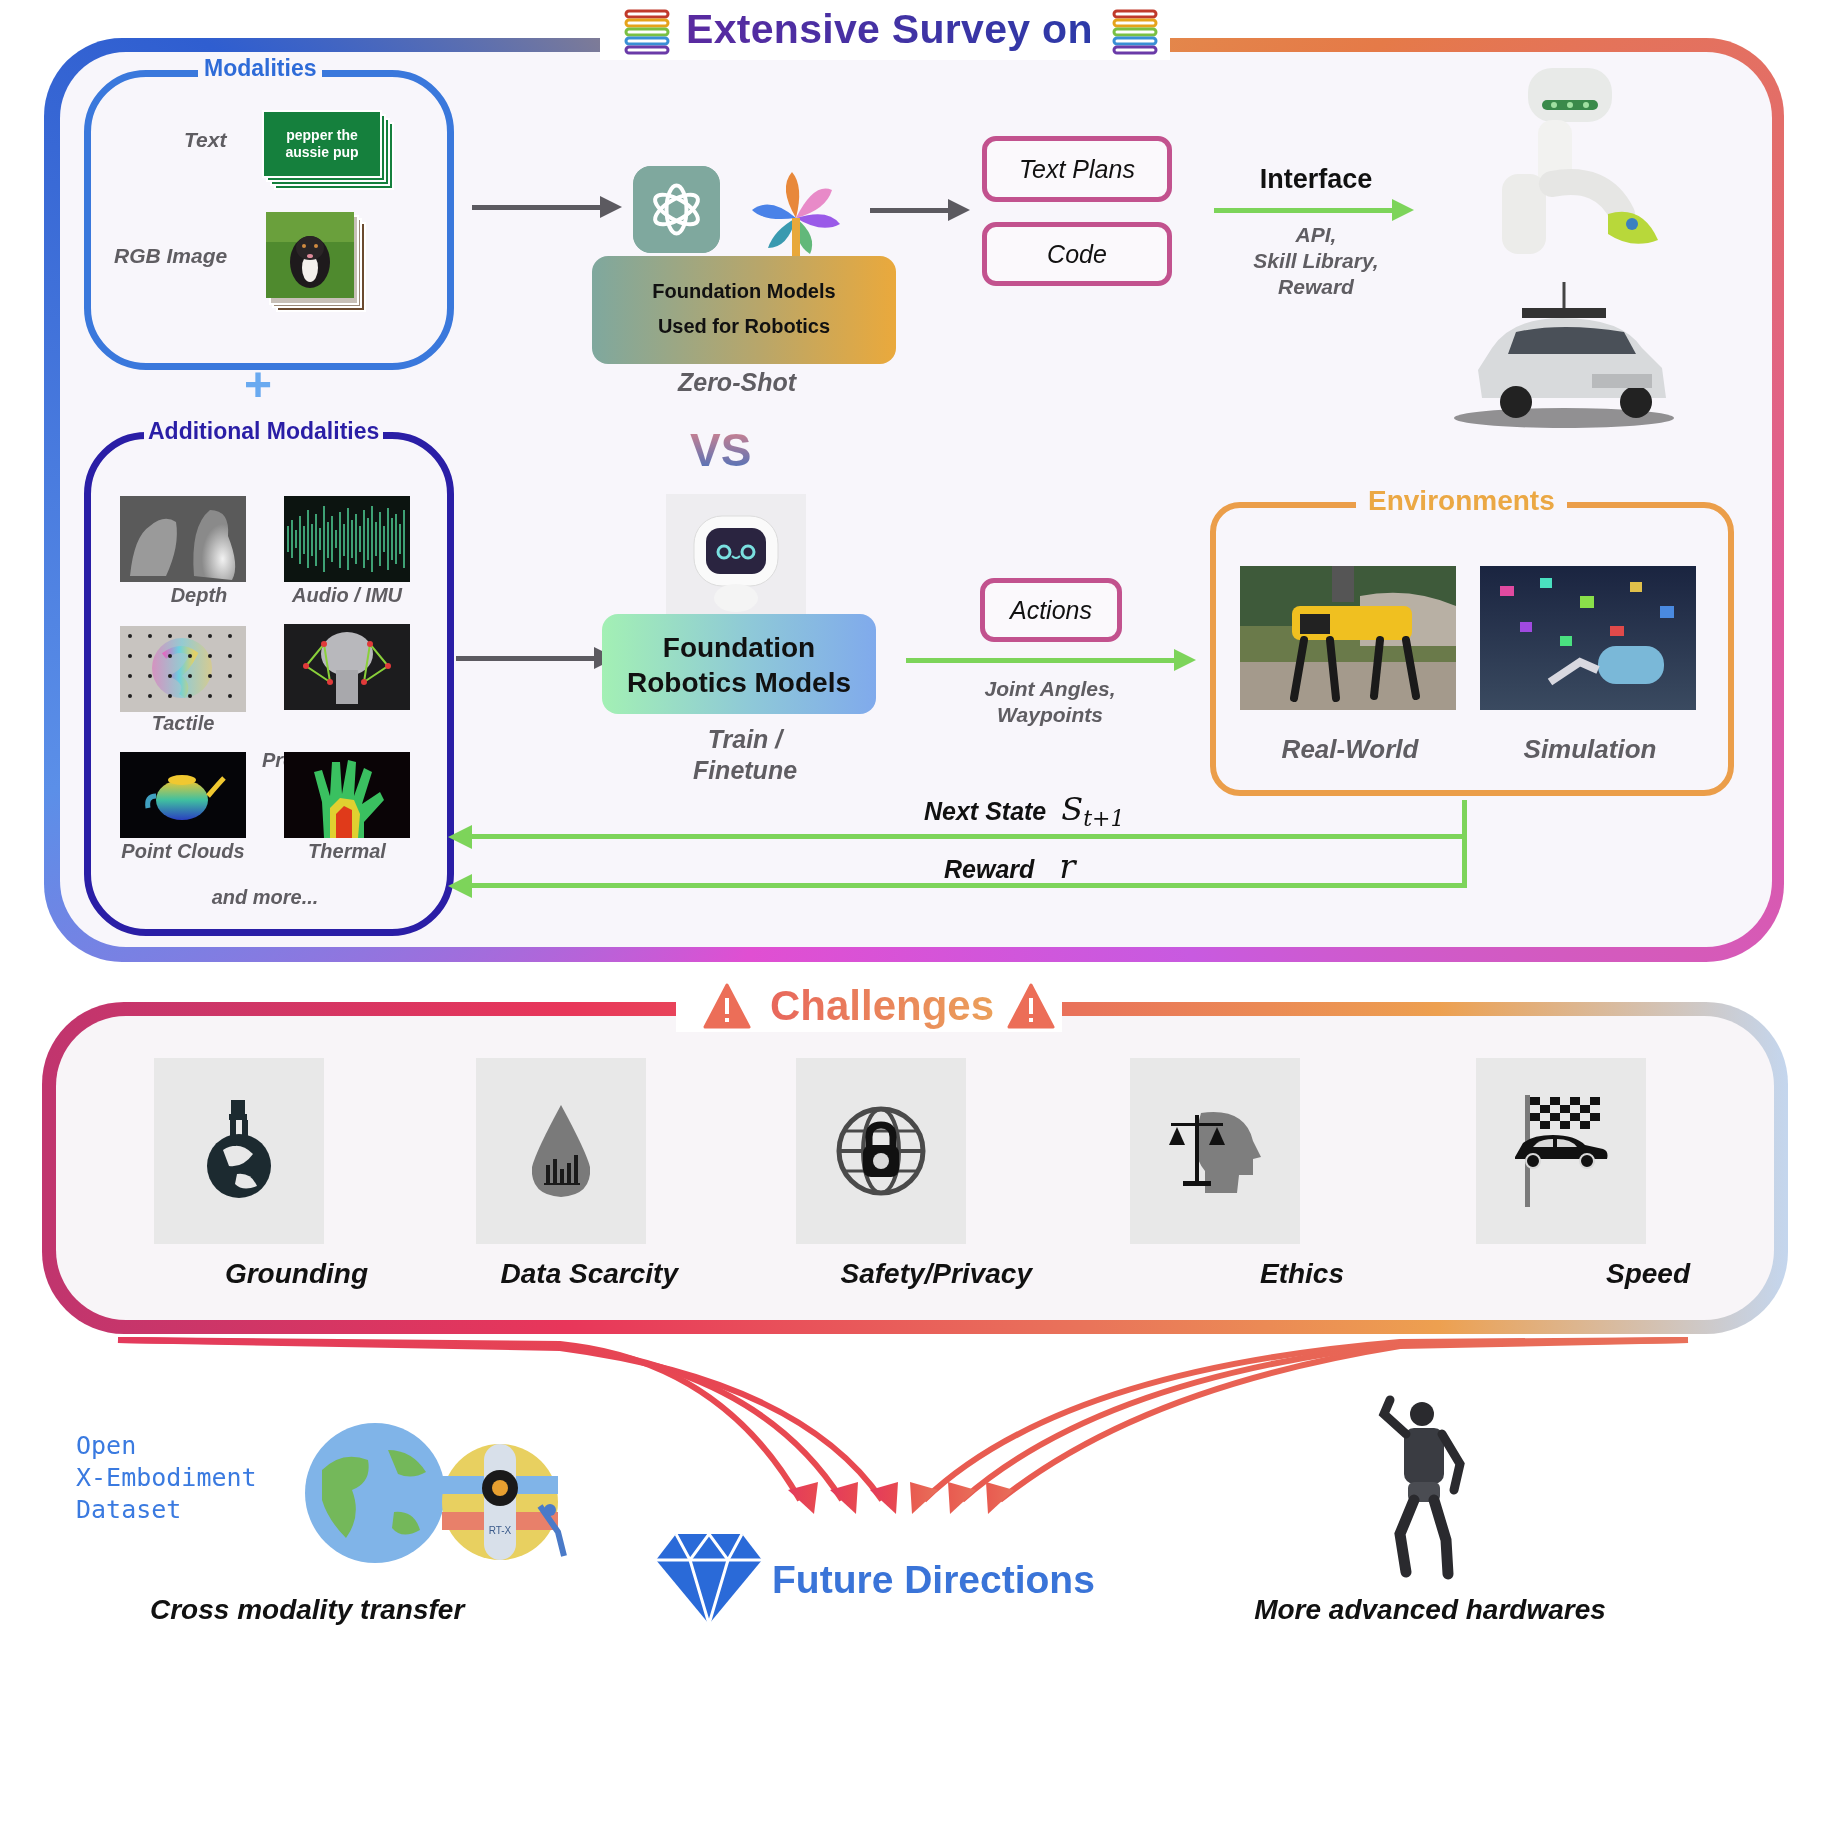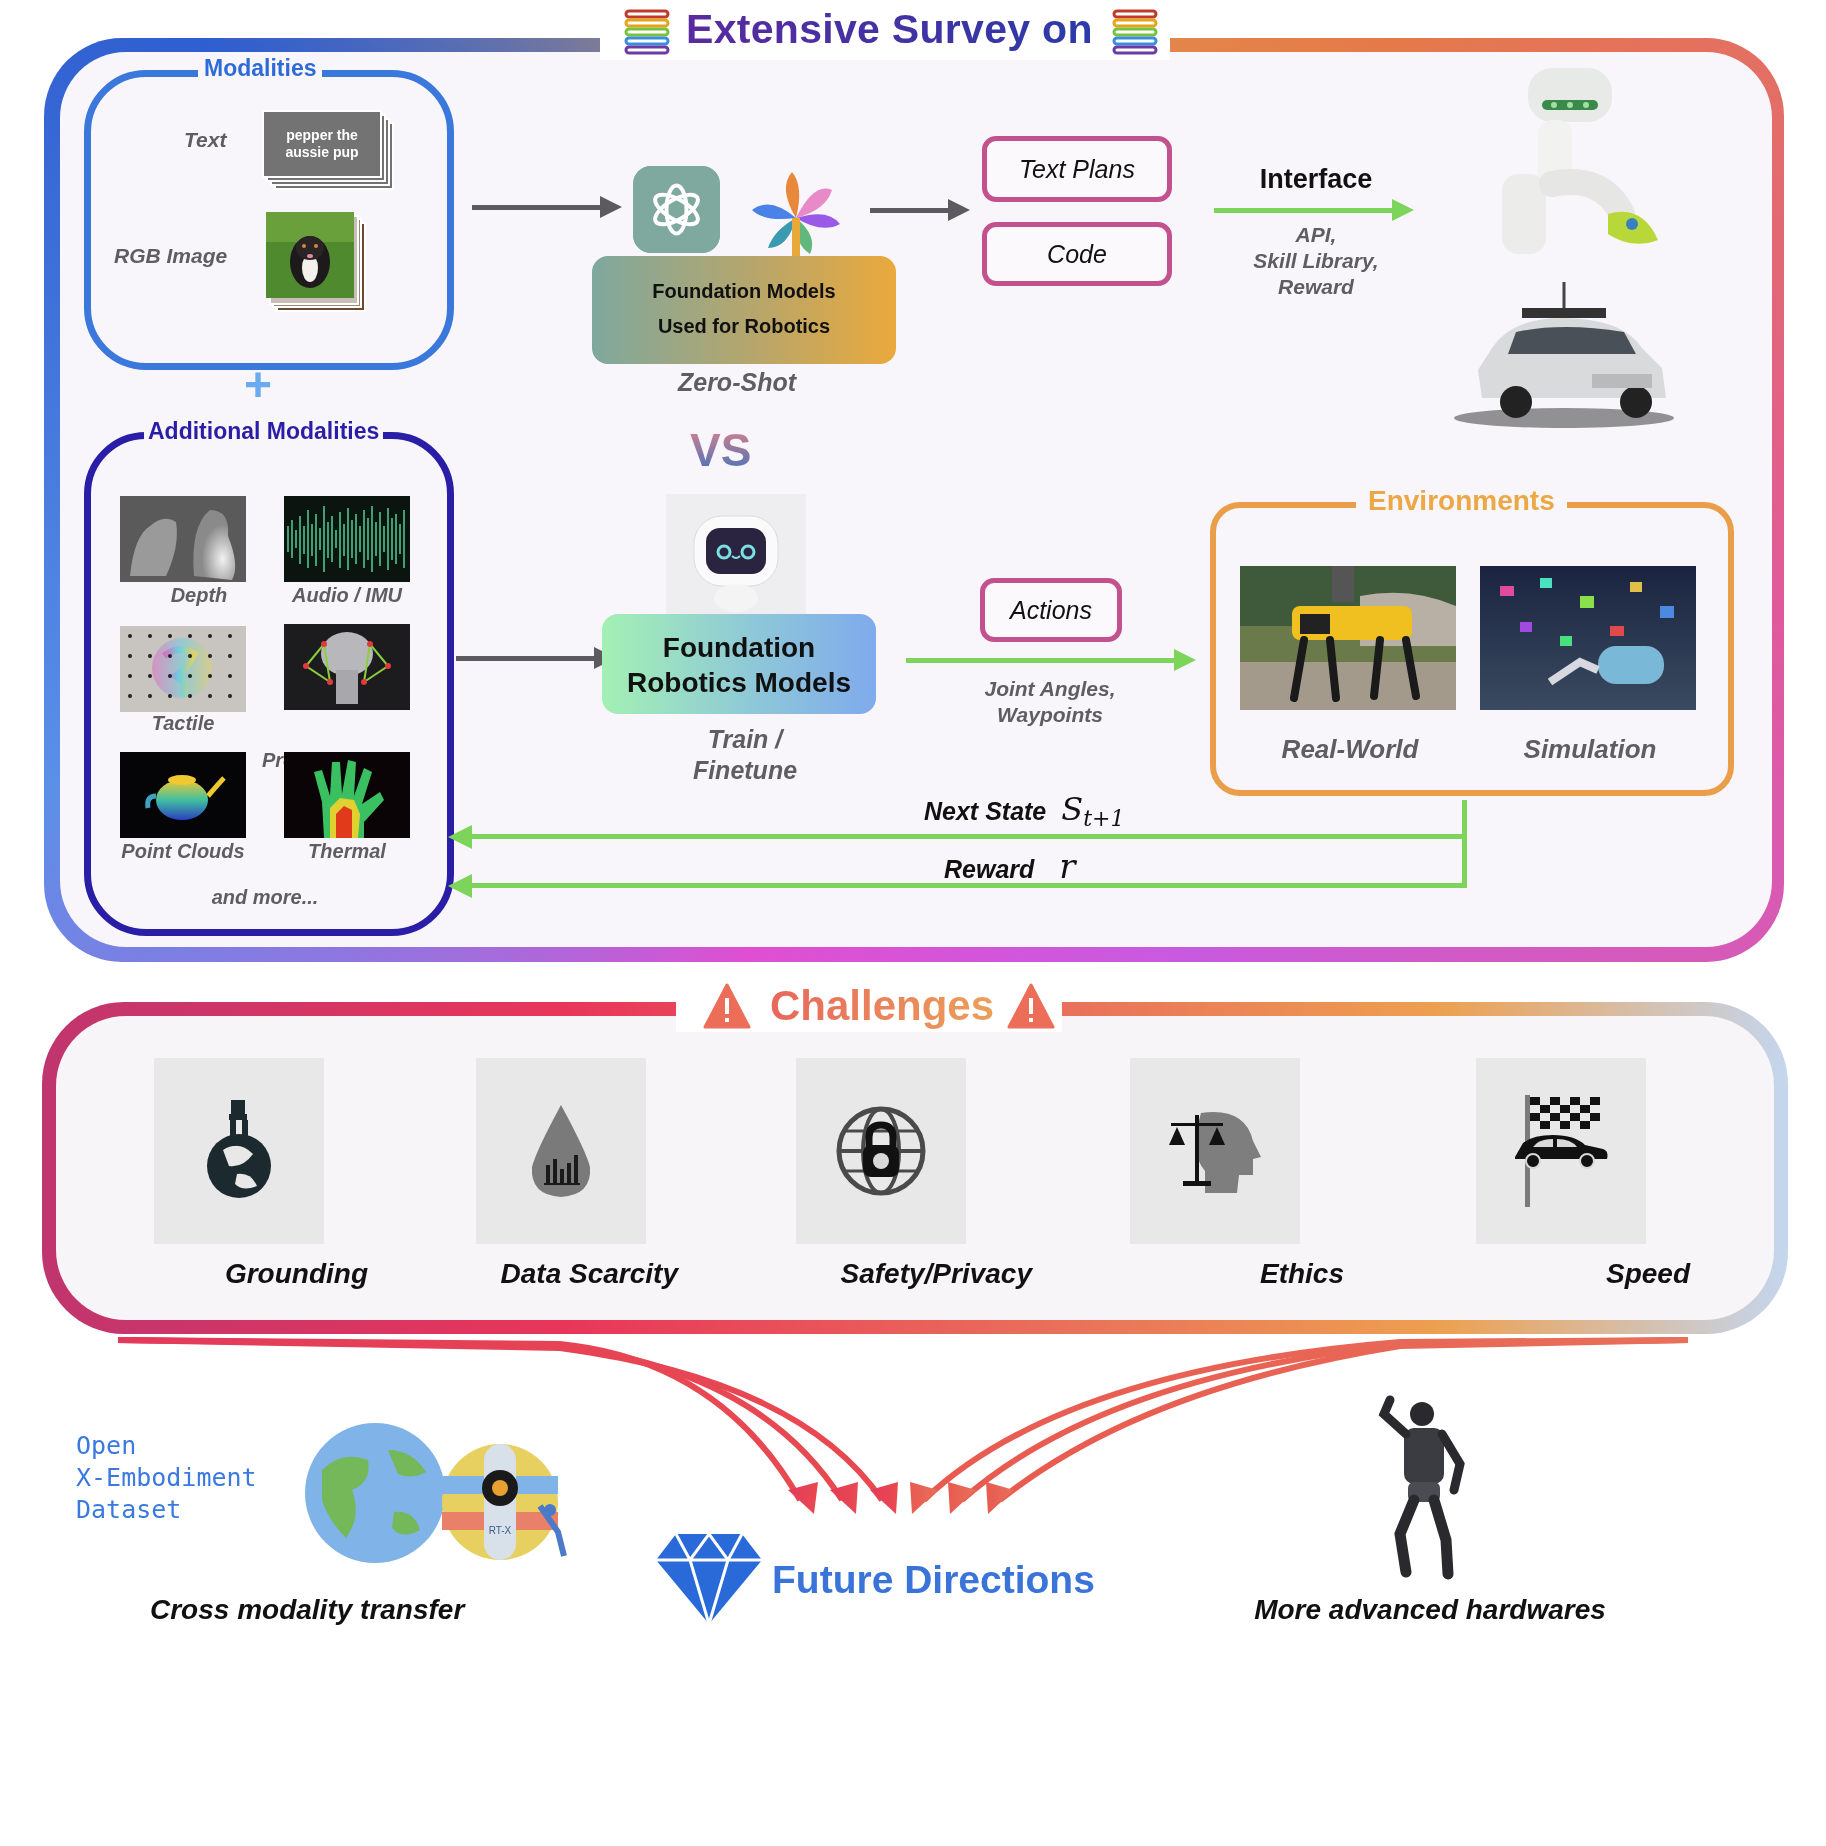--- a/index.html
+++ b/index.html
@@ -18,21 +18,21 @@
 
   
   #modalities-box { left: 84px; top: 70px; width: 356px; height: 286px; border: 7px solid #3a78dc; border-radius: 62px; }
   #modalities-label { left: 198px; top: 55px; background: #f8f6fb; padding: 0 6px; font-size: 23px; font-weight: bold; color: #2e6bd8; }
   #add-modalities-box { left: 84px; top: 432px; width: 356px; height: 490px; border: 7px solid #2a1ea6; border-radius: 62px; }
   #add-modalities-label { left: 144px; top: 418px; background: #f8f6fb; padding: 0 4px; font-size: 23px; font-weight: bold; color: #2a1ea6; }
   #plus-sign { left: 244px; top: 360px; font-size: 48px; color: #6aaaf0; font-weight: bold; line-height: 50px; }
 
   .mod-label { font-size: 21px; font-weight: bold; font-style: italic; color: #5f5d62; }
   .text-stack { width: 120px; height: 66px; }
-  .text-card { position: absolute; width: 116px; height: 64px; background: #737373; border: 2px solid #fff; }
+  .text-card { position: absolute; width: 116px; height: 64px; background: #15803d; border: 2px solid #fff; }
   #pepper-text { left: 0; top: 0; width: 116px; height: 64px; color: #fff; font-size: 14px; font-weight: bold; text-align: center;
      display: flex; align-items: center; justify-content: center; line-height: 17px; position: absolute; }
   .photo { position: absolute; overflow: hidden; }
   .stack-card { position: absolute; background: #d8d0c8; border: 2px solid #fff; }
 
   .thumb { position: absolute; width: 126px; height: 86px; overflow: hidden; }
   .thumb-label { position: absolute; width: 170px; text-align: center; font-size: 20px; font-weight: bold; font-style: italic; color: #5f5d62; }
 
   
   .hline { position: absolute; height: 5px; }

